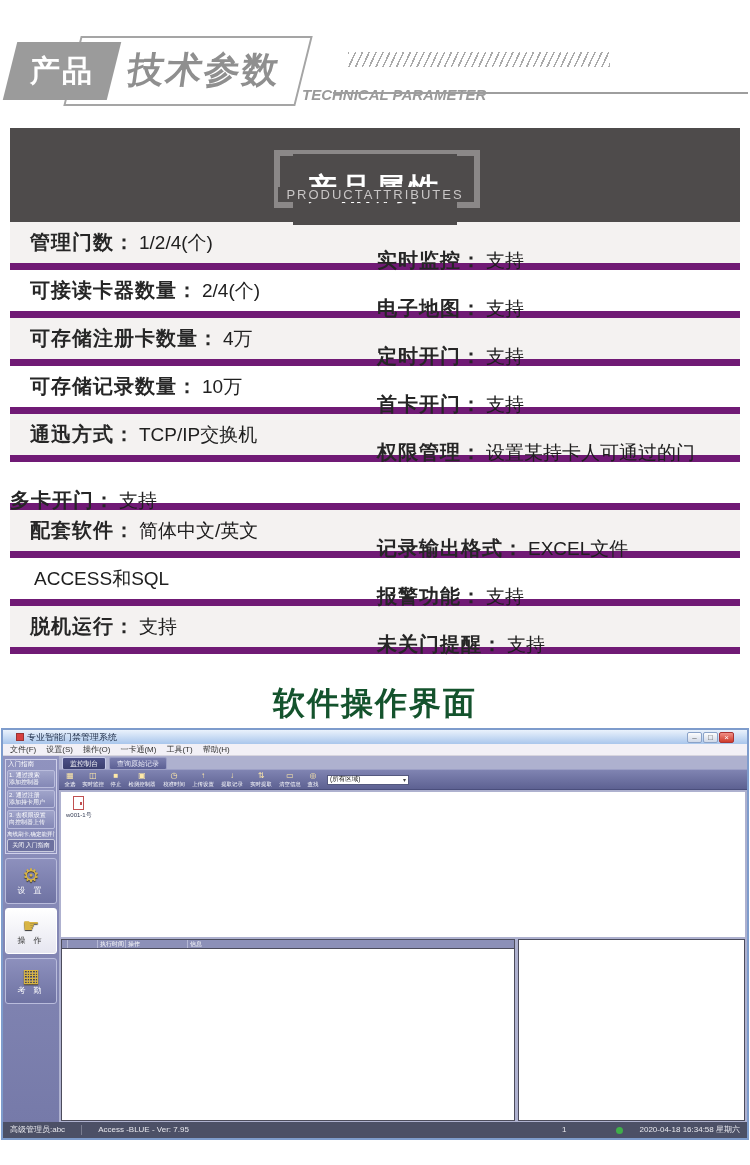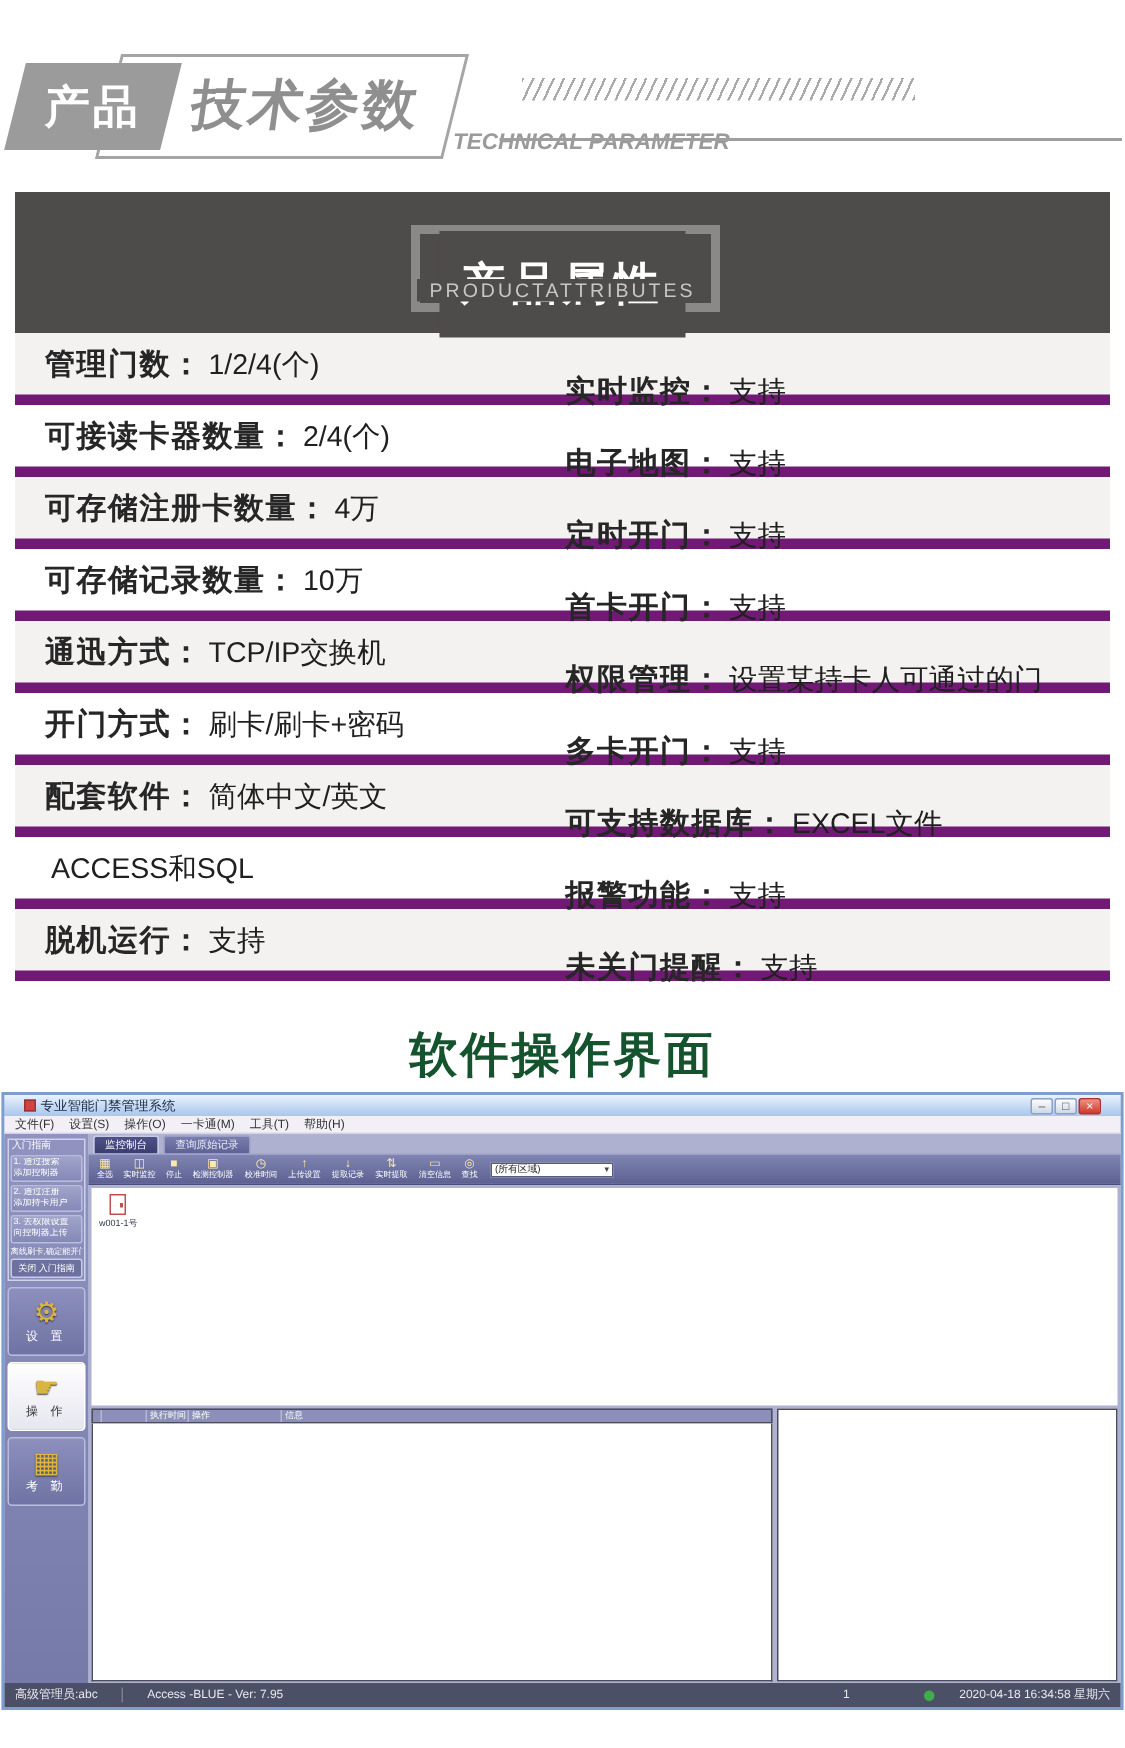--- a/index.html
+++ b/index.html
@@ -187,36 +187,32 @@
       <div class="cell l">
           <b>通迅方式：</b>
           <span>TCP/IP交换机</span>
         </div>
       <div class="cell r">
           <b>权限管理：</b>
           <span>设置某持卡人可通过的门</span>
         </div>
     </div>
     <div class="attr-row">
-      <div class="cell l">
-          <b>开门方式：</b>
-          <span>刷卡/刷卡+密码</span>
-        </div>
       <div class="cell r">
           <b>多卡开门：</b>
           <span>支持</span>
         </div>
     </div>
     <div class="attr-row">
       <div class="cell l">
           <b>配套软件：</b>
           <span>简体中文/英文</span>
         </div>
       <div class="cell r">
-          <b>可支持数据库：</b>
+          <b>记录输出格式：</b>
           <span>EXCEL文件</span>
         </div>
     </div>
     <div class="attr-row">
       <div class="cell l">
           <span>ACCESS和SQL</span>
         </div>
       <div class="cell r">
           <b>报警功能：</b>
           <span>支持</span>

